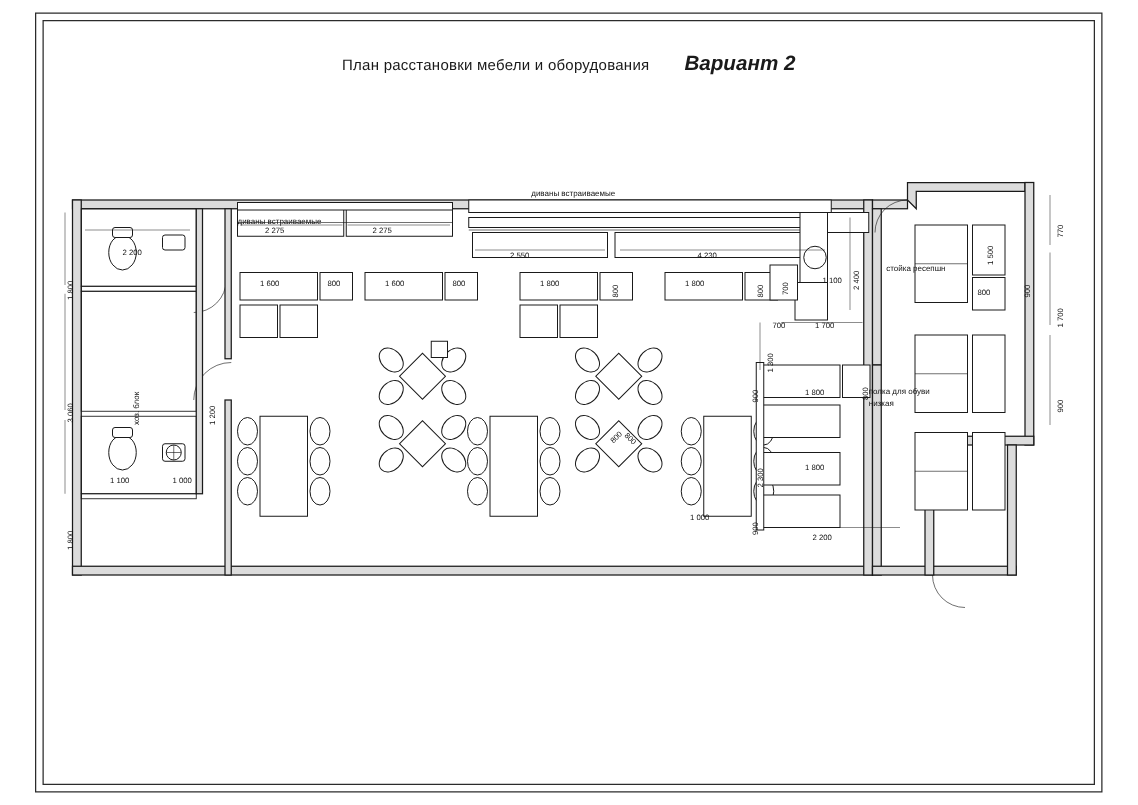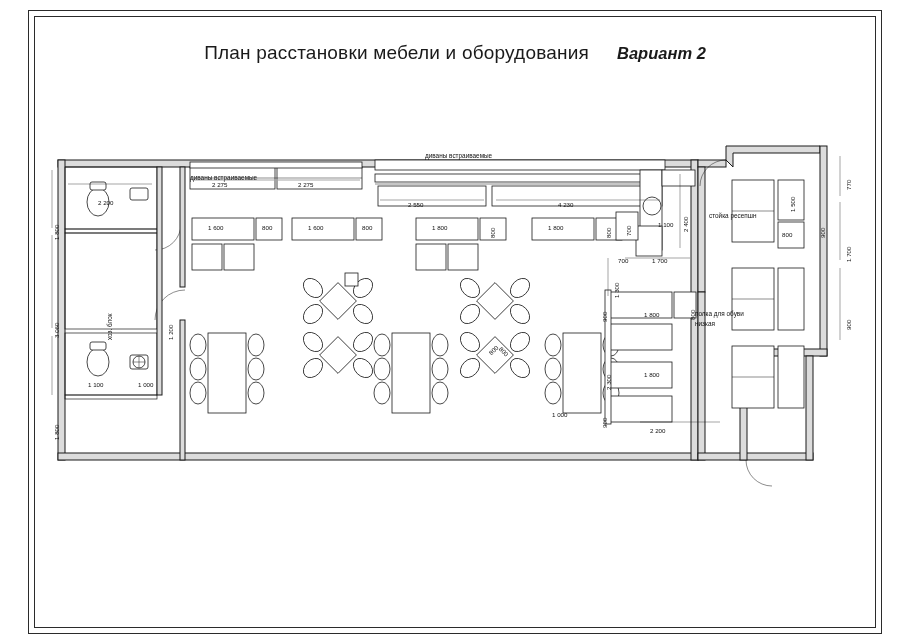--- a/index.html
+++ b/index.html
@@ -37,21 +37,21 @@
     box-sizing: border-box;
   }
   .title-wrap {
     position: absolute;
     left: 0; top: 42px;
     width: 910px;
     text-align: center;
     white-space: nowrap;
   }
   .title-main {
-    font-size: 19px;
+    font-size: 12px;
     letter-spacing: 0.2px;
   }
   .title-variant {
     font-size: 16.5px;
     font-style: italic;
     font-weight: bold;
     margin-left: 28px;
   }
   
   #plan {

